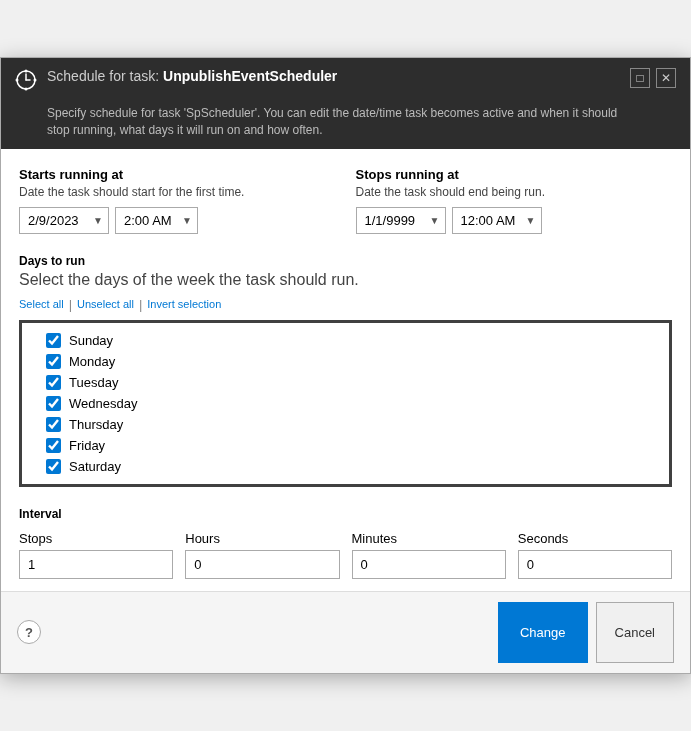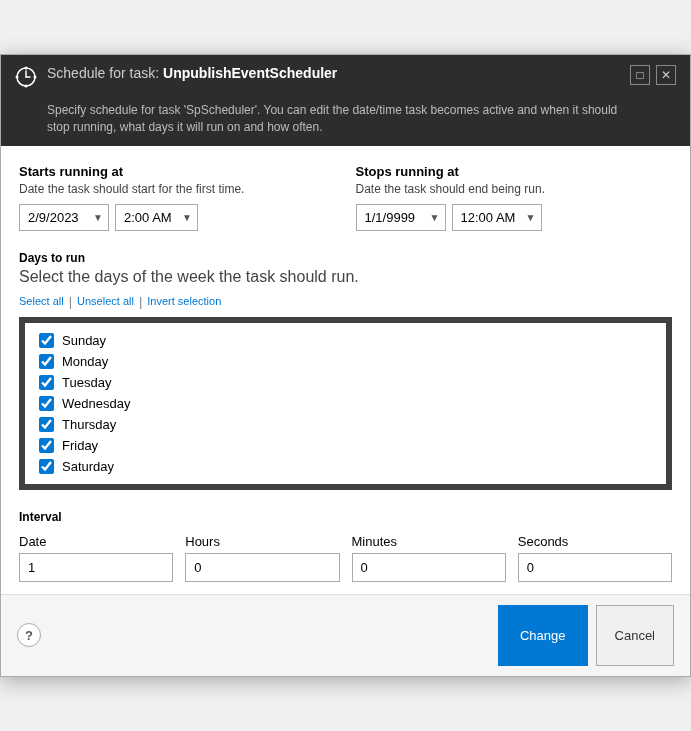--- a/index.html
+++ b/index.html
@@ -149,22 +149,22 @@
       background: none;
       border: none;
       font-size: 11px;
       padding: 0;
     }
     .day-sep {
       color: #888;
       margin: 0 5px;
     }
     .days-box {
-      border: 6px solid #404040;
-      padding: 10px 14px;
+      border: 3px solid #404040;
+      padding: 10px 24px;
       margin-bottom: 20px;
     }
     .day-item {
       display: flex;
       align-items: center;
       gap: 8px;
       margin-bottom: 6px;
       font-size: 13px;
     }
     .day-item:last-child { margin-bottom: 0; }
@@ -350,21 +350,21 @@
             <input type="checkbox" checked="" style="">
             <span>Saturday</span>
           </div>
         </div>
     </div>
 
     <div class="interval-section">
       <div class="section-title">Interval</div>
       <div class="interval-inputs">
         <div class="interval-field">
-          <label>Date</label>
+          <label>Stops</label>
           <input type="number" value="1" style="">
         </div>
         <div class="interval-field">
           <label>Hours</label>
           <input type="number" value="0" style="">
         </div>
         <div class="interval-field">
           <label>Minutes</label>
           <input type="number" value="0" style="">
         </div>

